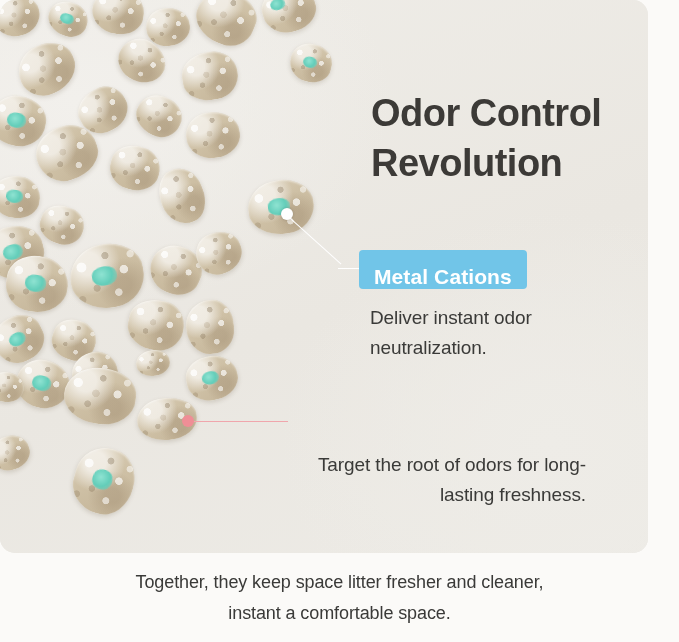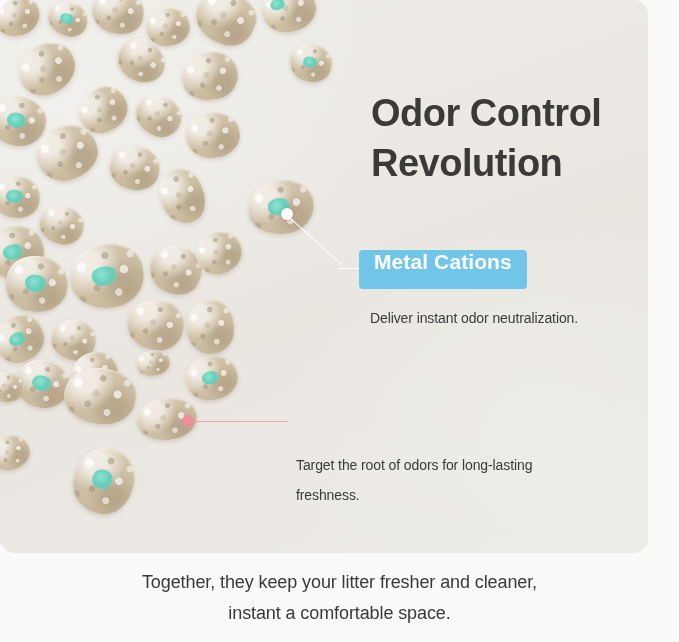--- a/index.html
+++ b/index.html
@@ -64,34 +64,34 @@
   .dot-pink{background:#ef8e96;}
   .leader{position:absolute;background:#ffffff;}
   .leader-pink{position:absolute;background:#f0a6ac;}
   
   .title{
     position:absolute;left:371px;top:88px;width:300px;
     font-size:38px;line-height:50px;font-weight:700;
     letter-spacing:-.5px;color:#3c3a37;
   }
   .badge{
-    position:absolute;display:flex;align-items:flex-start;
+    position:absolute;display:flex;align-items:flex-end;
     border-radius:4px;color:#ffffff;font-weight:700;
     font-size:21px;letter-spacing:.1px;
     padding:0 15px;box-sizing:border-box;
     white-space:nowrap;
   }
   .badge-blue{left:359px;top:250px;height:39px;background:#71c5e8;}
   .badge-pink{left:285px;top:402px;height:39px;background:#f2919a;}
   .desc{
-    position:absolute;font-size:14px;line-height:30px;
+    position:absolute;font-size:19px;line-height:30px;
     color:#3a3a38;letter-spacing:-.1px;
   }
   .desc-blue{left:370px;top:303px;width:260px;}
-  .desc-pink{left:296px;top:450px;width:290px;}
+  .desc-pink{left:296px;top:450px;width:290px;text-align:right;}
   
   .footer{
     position:absolute;left:0;top:553px;width:679px;height:89px;
     background:#fbfaf8;
     display:flex;flex-direction:column;align-items:center;
     justify-content:center;
   }
   .footer-line{
     font-size:18px;line-height:31px;color:#3a3a38;
     letter-spacing:-.1px;text-align:center;
@@ -164,17 +164,17 @@
 
     <div class="badge badge-blue">
       <span>Metal Cations</span>
     </div>
     <div class="desc desc-blue">Deliver instant odor neutralization.</div>
 
     <div class="desc desc-pink">Target the root of odors for long-lasting freshness.</div>
   </div>
 
   <div class="footer">
-    <div class="footer-line">Together, they keep your litter fresher and cleaner,</div>
+    <div class="footer-line">Together, they keep space litter fresher and cleaner,</div>
     <div class="footer-line">instant a comfortable space.</div>
   </div>
 
 </div>
 
 </body></html>

